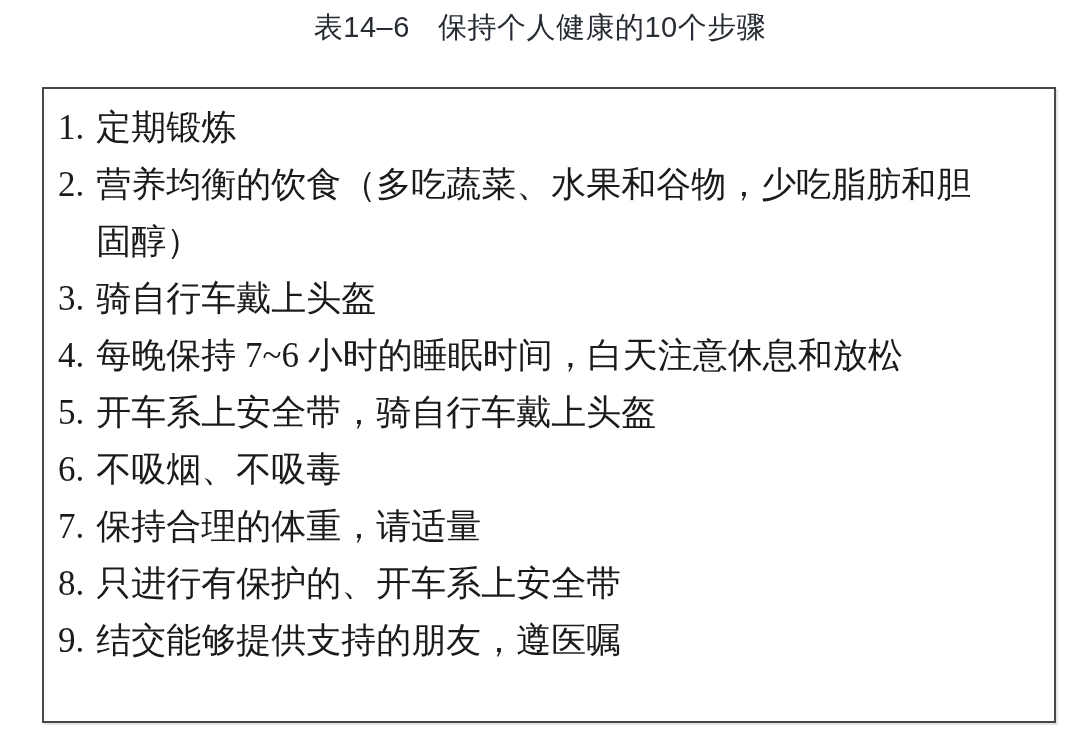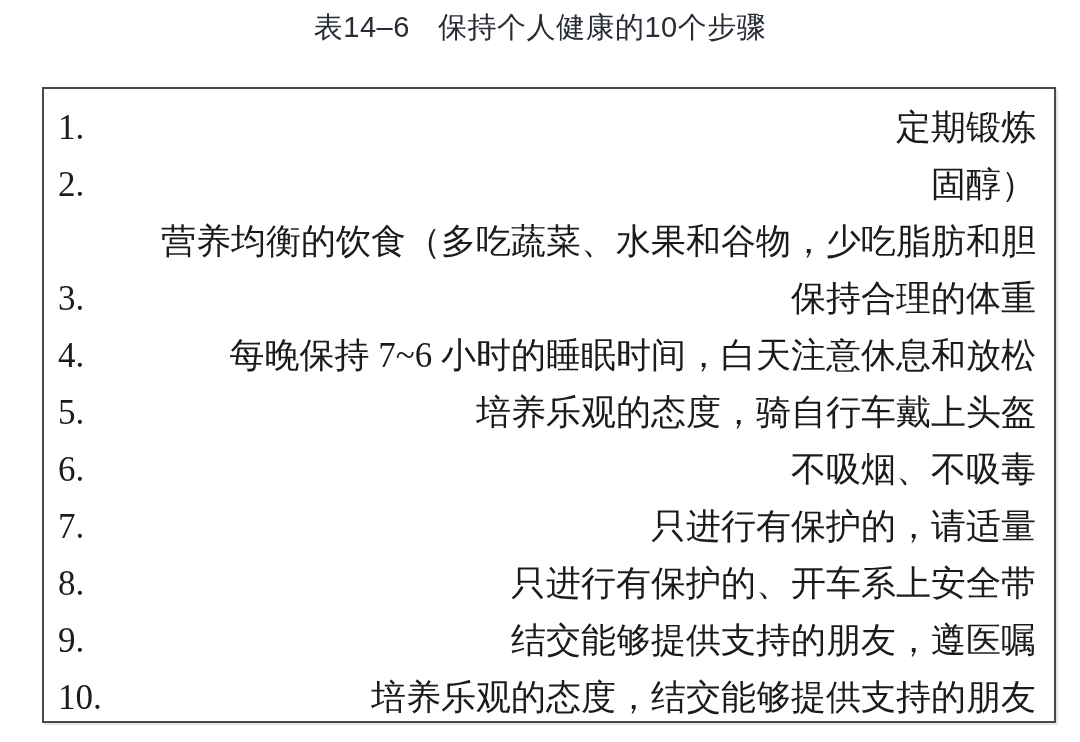--- a/index.html
+++ b/index.html
@@ -50,21 +50,20 @@
     flex: 0 0 auto;
     margin-right: 12px;
     white-space: nowrap;
   }
   .row .txt {
     flex: 1 1 auto;
     min-width: 0;
   }
   .row .txt .line {
     white-space: nowrap;
-    text-align: right;
   }
 </style>
 </head>
 <body>
 
 <div class="caption">
   <span class="table-label">表14–6</span><span>保持个人健康的10个步骤</span>
 </div>
 
 <div class="steps-box">
@@ -72,74 +71,68 @@
   <div class="row">
     <span class="num">1.</span>
     <span class="txt">
         <div class="line">定期锻炼</div>
       </span>
   </div>
 
   <div class="row">
     <span class="num">2.</span>
     <span class="txt">
+      <div class="line">营养均衡的饮食（多吃蔬菜、水果和谷物，少吃脂肪和胆</div>
       <div class="line">固醇）</div>
-      <div class="line">营养均衡的饮食（多吃蔬菜、水果和谷物，少吃脂肪和胆</div>
     </span>
   </div>
 
   <div class="row">
     <span class="num">3.</span>
     <span class="txt">
-        <div class="line">保持合理的体重</div>
+        <div class="line">骑自行车戴上头盔</div>
       </span>
   </div>
 
   <div class="row">
     <span class="num">4.</span>
     <span class="txt">
         <div class="line">每晚保持 7~6 小时的睡眠时间，白天注意休息和放松</div>
       </span>
   </div>
 
   <div class="row">
     <span class="num">5.</span>
     <span class="txt">
-        <div class="line">培养乐观的态度，骑自行车戴上头盔</div>
+        <div class="line">开车系上安全带，骑自行车戴上头盔</div>
       </span>
   </div>
 
   <div class="row">
     <span class="num">6.</span>
     <span class="txt">
         <div class="line">不吸烟、不吸毒</div>
       </span>
   </div>
 
   <div class="row">
     <span class="num">7.</span>
     <span class="txt">
-        <div class="line">只进行有保护的，请适量</div>
+        <div class="line">保持合理的体重，请适量</div>
       </span>
   </div>
 
   <div class="row">
     <span class="num">8.</span>
     <span class="txt">
         <div class="line">只进行有保护的、开车系上安全带</div>
       </span>
   </div>
 
   <div class="row">
     <span class="num">9.</span>
     <span class="txt">
         <div class="line">结交能够提供支持的朋友，遵医嘱</div>
       </span>
   </div>
 
-  <div class="row">
-    <span class="num">10.</span>
-    <span class="txt">
-        <div class="line">培养乐观的态度，结交能够提供支持的朋友</div>
-      </span>
-  </div>
 
 </div>
 
 </body></html>

